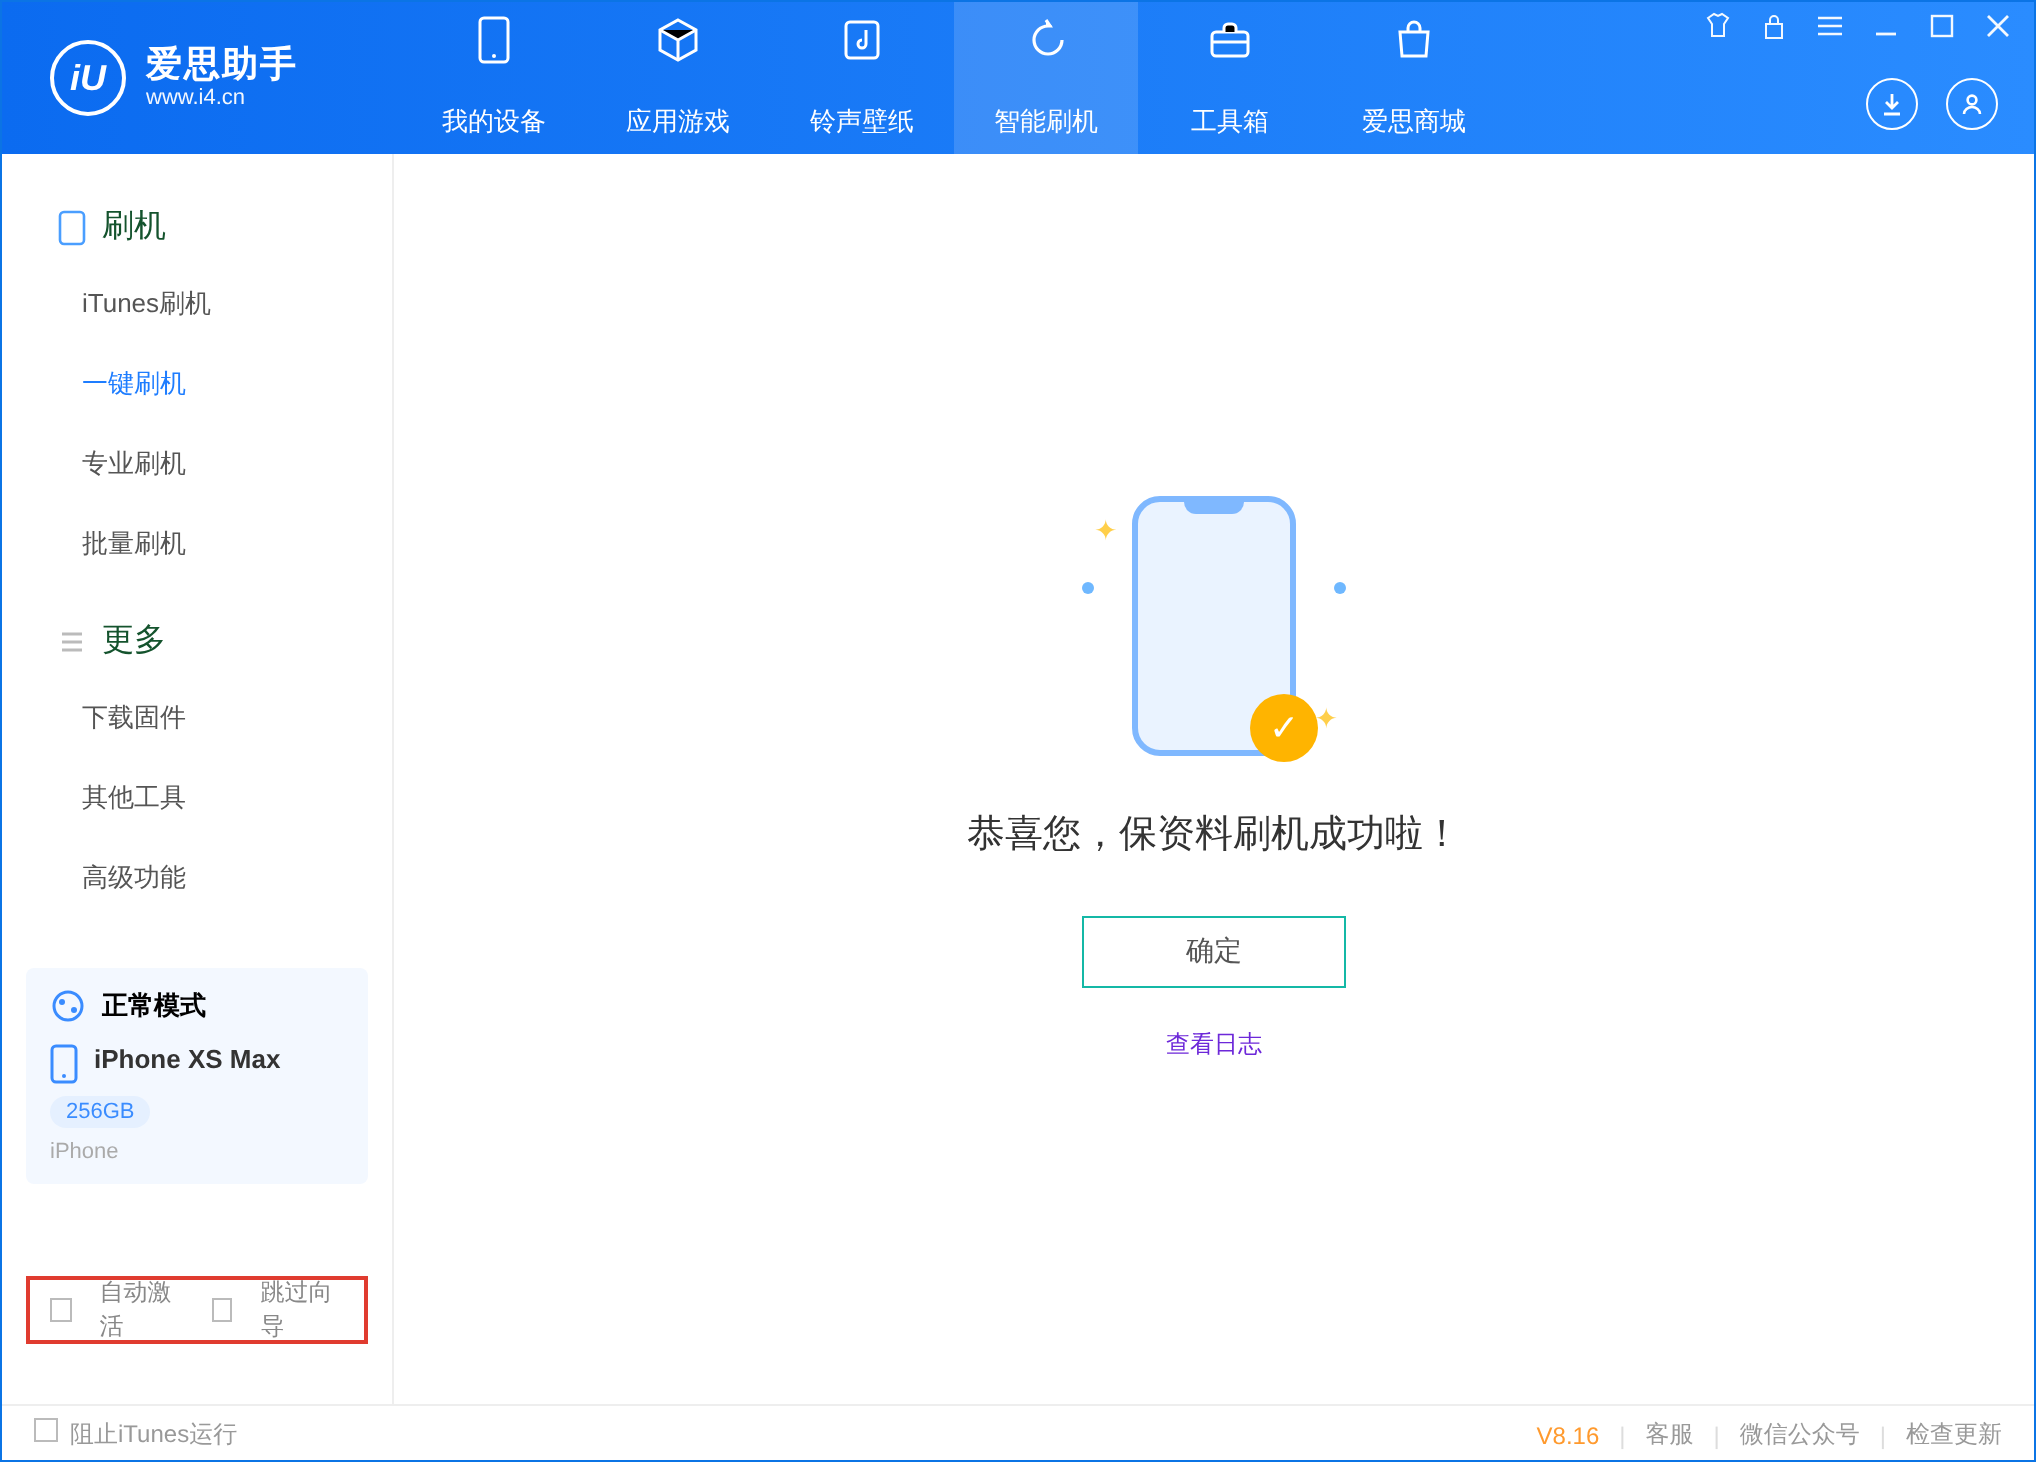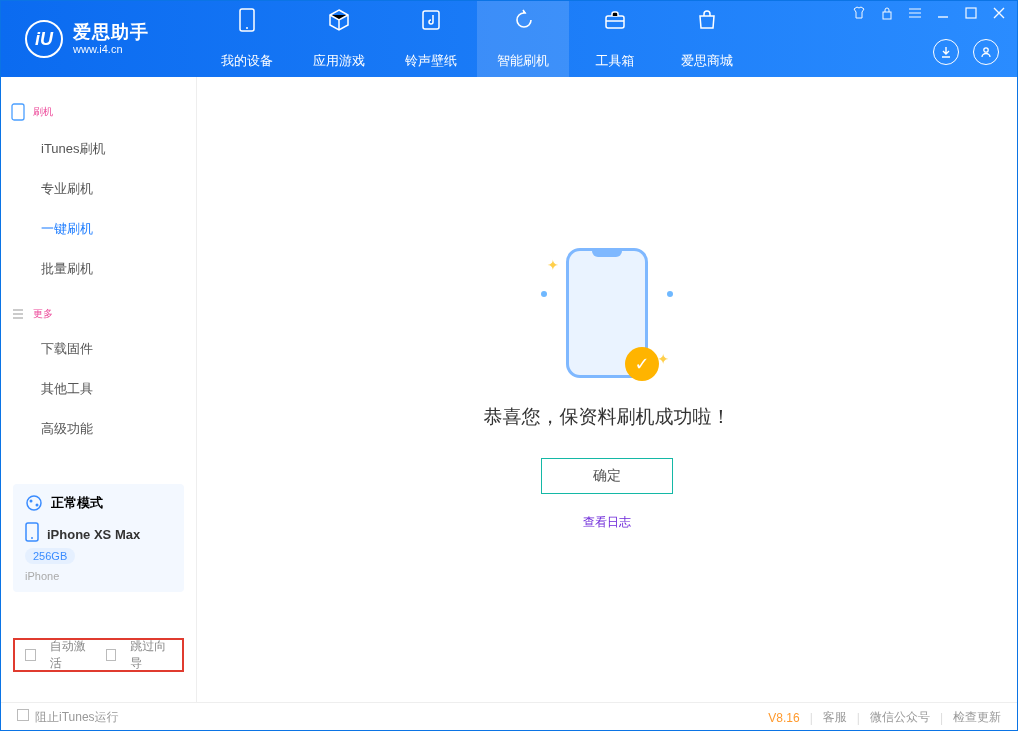--- a/index.html
+++ b/index.html
@@ -17,29 +17,29 @@
 .tabs .tab.active { background:rgba(255,255,255,.15); }
 .tabs .tab .ico { width:24px; height:24px; display:flex; align-items:center; justify-content:center; }
 .win-ctrls { position:absolute; right:10px; top:4px; display:flex; gap:12px; }
 .win-ctrls span { width:16px; height:16px; display:flex; align-items:center; justify-content:center; cursor:pointer; font-size:13px; opacity:.95; }
 .header-right { position:absolute; right:18px; bottom:12px; display:flex; gap:14px; }
 .header-right .circle { width:26px; height:26px; border:1.5px solid #fff; border-radius:50%; display:flex; align-items:center; justify-content:center; cursor:pointer; }
 
 
 .body { display:flex; height:625px; }
 .sidebar { width:196px; border-right:1px solid #eee; padding-top:18px; position:relative; background:#fff; }
-.side-group-hd { display:flex; align-items:center; gap:8px; padding:8px 10px; color:#ec4899; font-size:10px; }
+.side-group-hd { display:flex; align-items:center; gap:8px; padding:8px 28px; color:#14532d; font-size:16px; }
 .side-items { padding-left:40px; }
 .side-item { padding:11px 0; font-size:13px; color:#555; cursor:pointer; }
 .side-item.active { color:#1e7dff; }
 
 .mode-card, .device-card { margin:8px 12px; background:#f3f8ff; border-radius:4px; padding:10px 12px; font-size:13px; display:flex; align-items:center; gap:8px; }
 .mode-card { position:absolute; bottom:180px; left:0; right:0; margin:0 12px 0 12px;font-weight:bold; }
 .device-card { position:absolute; bottom:110px; left:0; right:0; margin:0 12px 0 12px; flex-direction:column; align-items:flex-start; gap:6px; }
-.device-card .top { display:flex; align-items:flex-end; gap:8px; font-weight:bold; color:#333; }
+.device-card .top { display:flex; align-items:flex-start; gap:8px; font-weight:bold; color:#333; }
 .badge { background:#e5f0ff; color:#3a8cff; font-size:11px; padding:2px 8px; border-radius:10px; }
 .device-card .sub { color:#aaa; font-size:11px; }
 
 .bottom-checks { position:absolute; bottom:30px; left:12px; right:12px; height:34px; border:2px solid #e03b2f; display:flex; align-items:center; gap:14px; padding:0 10px; font-size:12px; color:#888; }
 .chk { width:12px; height:12px; border:1px solid #bbb; display:inline-block; }
 
 .main { flex:1; position:relative; display:flex; flex-direction:column; align-items:center; justify-content:center; }
 .phone-illus { width:82px; height:130px; border:3px solid #7fb8ff; border-radius:14px; background:#eaf3ff; position:relative; margin-bottom:26px; }
 .phone-illus .notch { position:absolute; top:-2px; left:50%; transform:translateX(-50%); width:30px; height:8px; background:#7fb8ff; border-radius:0 0 6px 6px; }
 .phone-illus .check { position:absolute; right:-14px; bottom:-6px; width:34px; height:34px; background:#ffb400; border-radius:50%; display:flex; align-items:center; justify-content:center; color:#fff; font-size:18px; }
@@ -181,22 +181,22 @@
     <div class="side-group-hd">
       <span>
           <svg width="14" height="18" viewBox="0 0 14 18">
             <rect x="1" y="1" width="12" height="16" rx="2" fill="none" stroke="#4a9eff" stroke-width="1.3"></rect>
           </svg>
         </span>
       <span>刷机</span>
     </div>
     <div class="side-items">
       <div class="side-item">iTunes刷机</div>
+      <div class="side-item active">一键刷机</div>
       <div class="side-item">专业刷机</div>
-      <div class="side-item active">一键刷机</div>
       <div class="side-item">批量刷机</div>
     </div>
     <div class="side-group-hd" style="margin-top:10px;">
       <span>
           <svg width="14" height="14" viewBox="0 0 14 14">
             <path d="M2 3h10M2 7h10M2 11h10" stroke="#bbb" stroke-width="1.4"></path>
           </svg>
         </span>
       <span>更多</span>
     </div>

